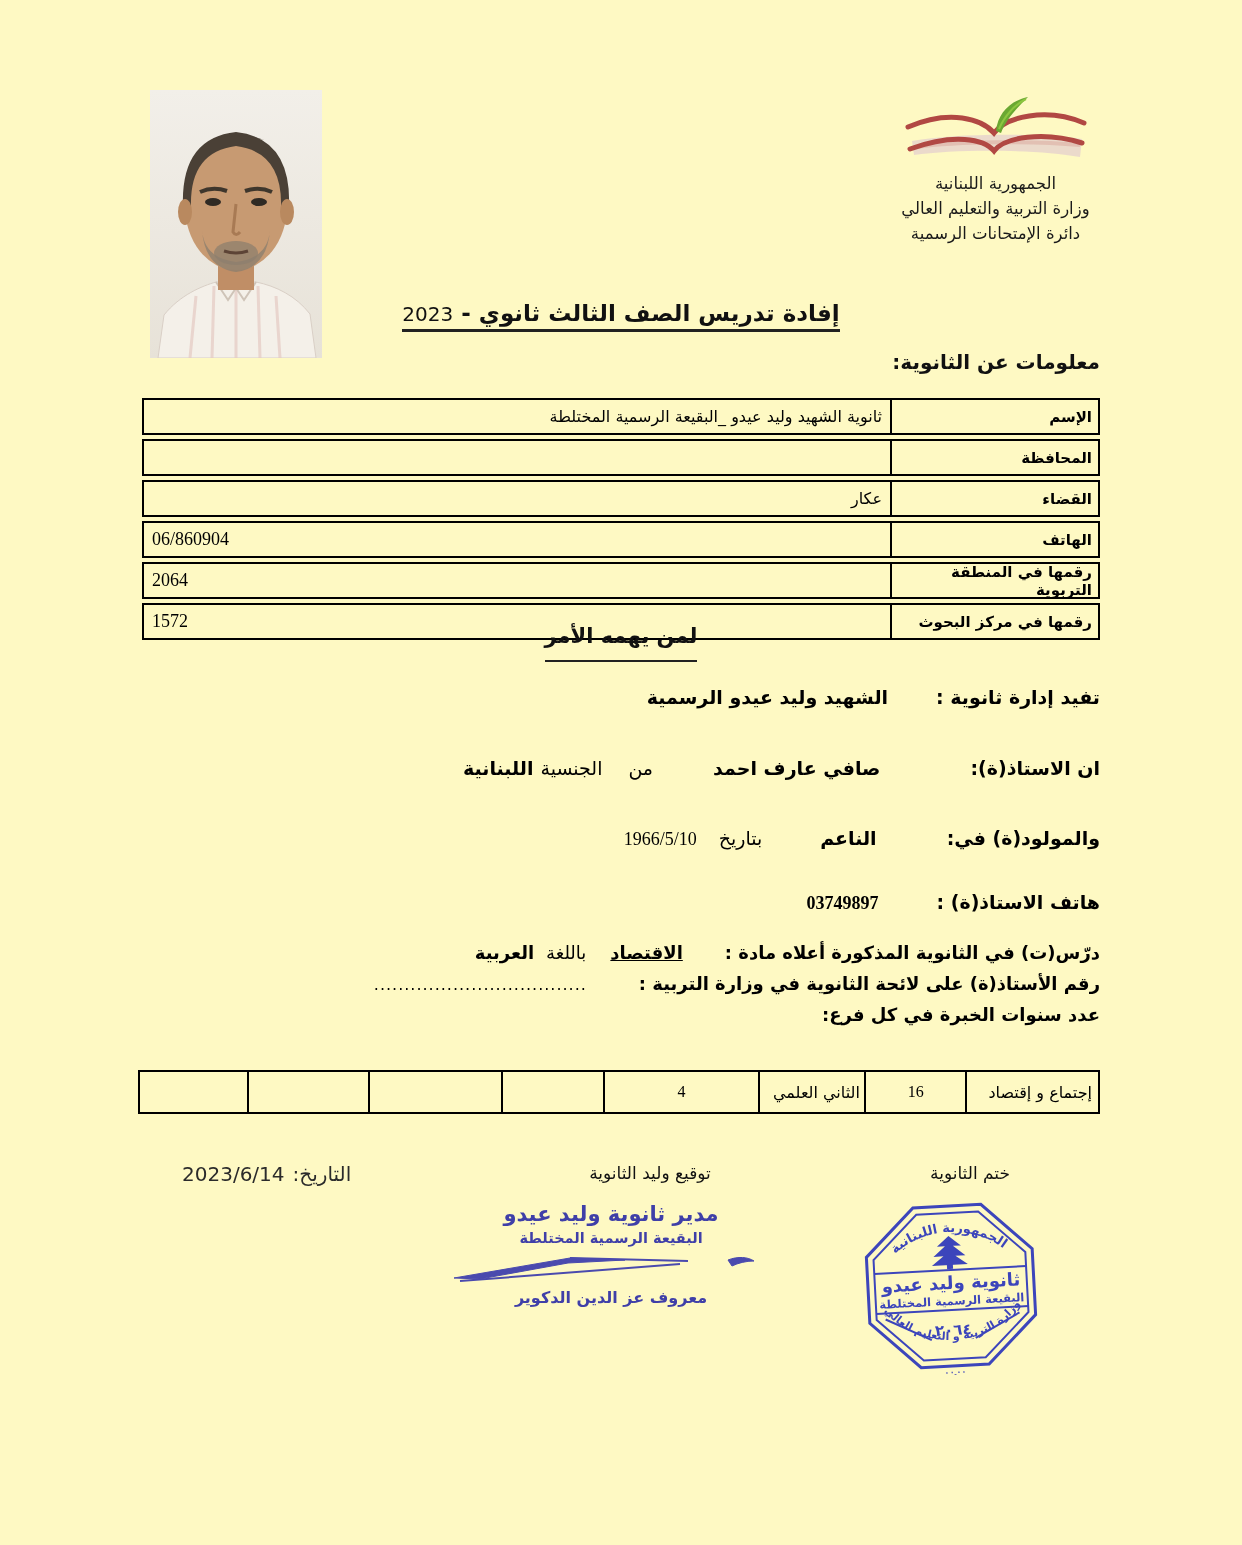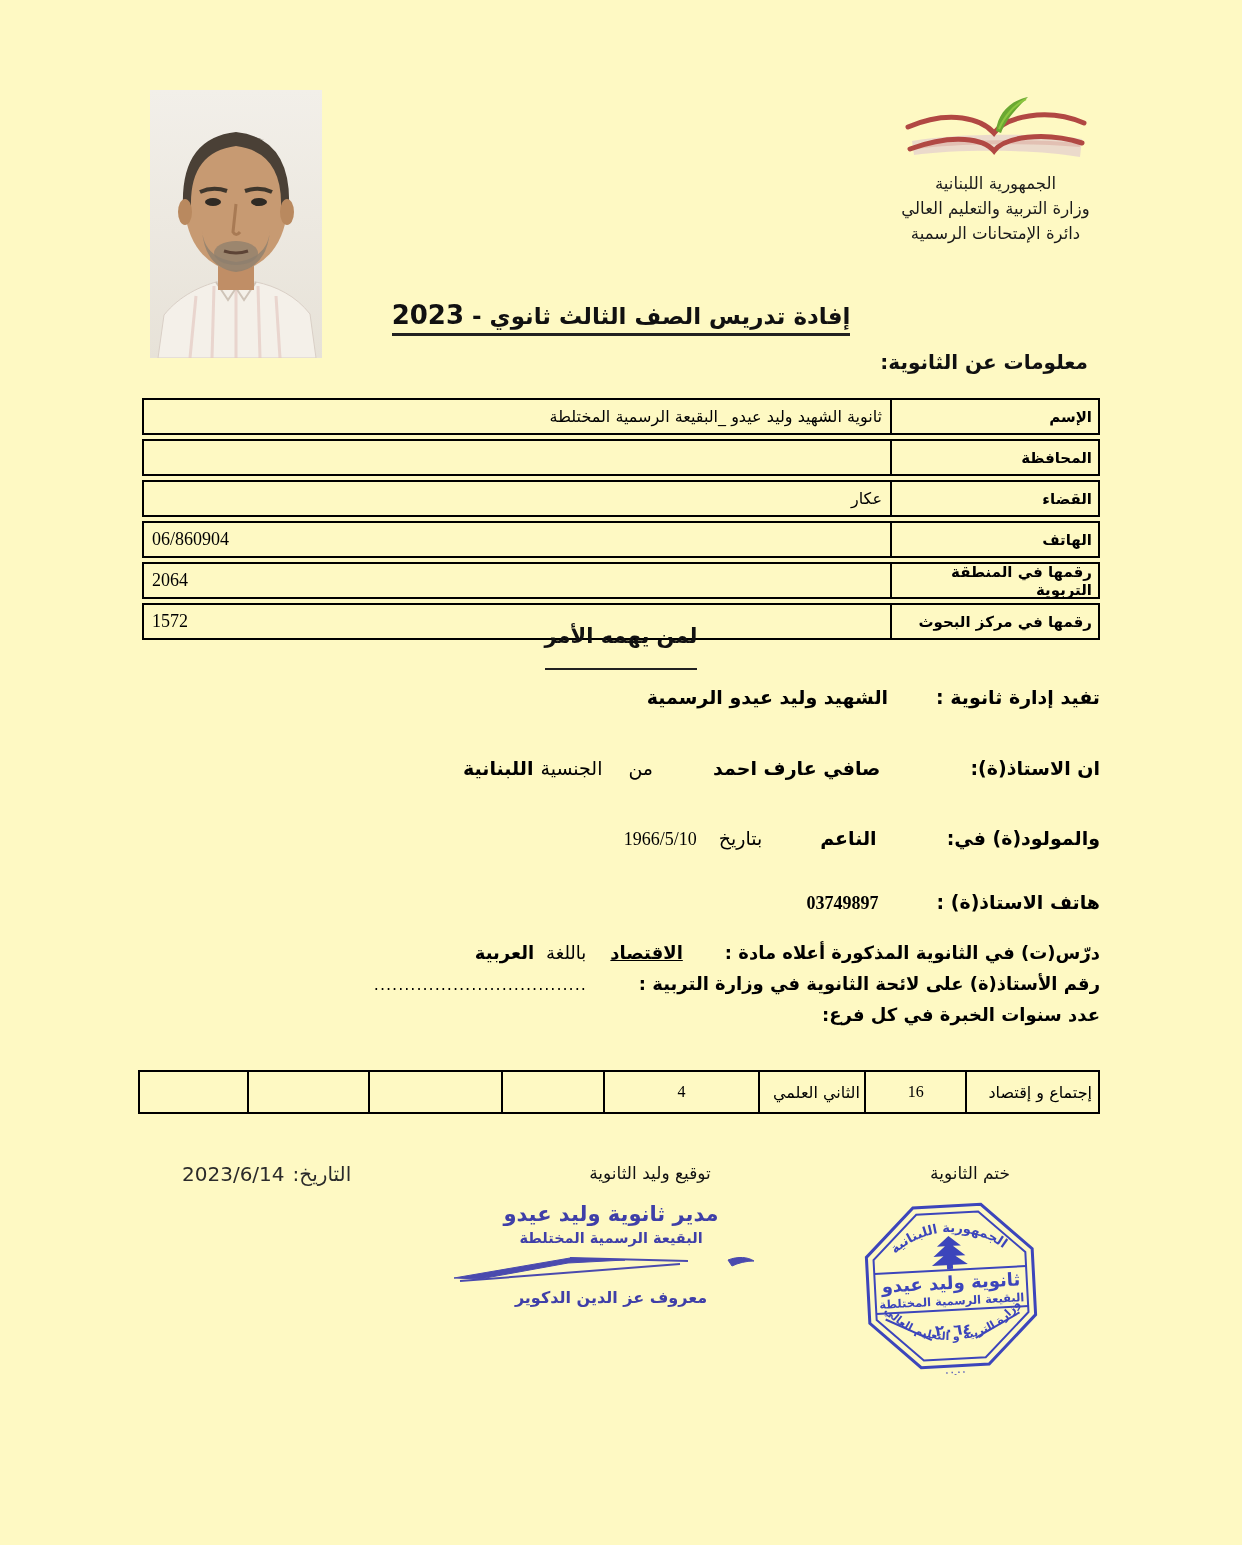--- a/index.html
+++ b/index.html
@@ -12,40 +12,40 @@
   
   .header{position:absolute;left:878px;top:95px;width:235px;text-align:center;}
   .header .logo{width:200px;height:76px;margin:0 auto;display:block;}
   .header .hline{font-size:16.5px;color:#1a1a1a;line-height:25px;}
   
   .title{
     position:absolute;left:0;right:0;top:300px;text-align:center;
     font-weight:bold;font-size:23px;color:#111;
   }
   .title .tline{display:inline-block;border-bottom:3px solid #222;padding-bottom:3px;}
-  .title .year{font-size:26px;font-weight:700;letter-spacing:1px;}
-  
-  .info-heading{position:absolute;right:154px;top:350px;font-size:20px;font-weight:bold;color:#111;}
+  .title .year{font-size:20px;font-weight:400;letter-spacing:1px;}
+  
+  .info-heading{position:absolute;right:142px;top:350px;font-size:20px;font-weight:bold;color:#111;}
   .info-table{position:absolute;right:142px;top:398px;width:958px;}
   .info-row{display:flex;border:2px solid #000;height:33px;margin-bottom:4px;align-items:stretch;}
   .info-label{
     width:194px;flex:0 0 194px;border-left:2px solid #000;
     font-weight:bold;font-size:15px;display:flex;align-items:center;
     padding:0 6px;color:#000;
   }
   .info-value{
     flex:1;display:flex;align-items:center;justify-content:flex-start;
     font-size:16px;padding:0 8px;color:#000;border-radius:8px;
   }
   .num{font-family:"Liberation Serif",serif;font-size:18px;direction:ltr;}
   
   .subtitle{position:absolute;left:0;right:0;top:624px;text-align:center;}
   .subtitle span{
     font-size:21px;font-weight:bold;color:#111;
-    border-bottom:2px solid #222;padding-bottom:20px;
+    border-bottom:2px solid #222;padding-bottom:12px;
   }
   
   .bline{position:absolute;right:142px;display:flex;align-items:baseline;color:#000;
          font-size:19px;font-weight:bold;white-space:nowrap;}
   .bline .reg{font-weight:normal;}
   .l1{top:686px;} .l1 .g{margin-right:48px;}
   .l2{top:757px;} .l2 .g1{margin-right:90px;} .l2 .g2{margin-right:60px;} .l2 .g3{margin-right:26px;} .l2 .g4{margin-right:7px;}
   .l3{top:827px;} .l3 .g1{margin-right:70px;} .l3 .g2{margin-right:58px;} .l3 .g3{margin-right:22px;}
   .l4{top:891px;} .l4 .g{margin-right:58px;}
   .l5{top:942px;font-size:18px;} .l5 .g1{margin-right:24px;} .l5 .g2{margin-right:12px;} .l5 .g3{margin-right:42px;text-decoration:underline;}

